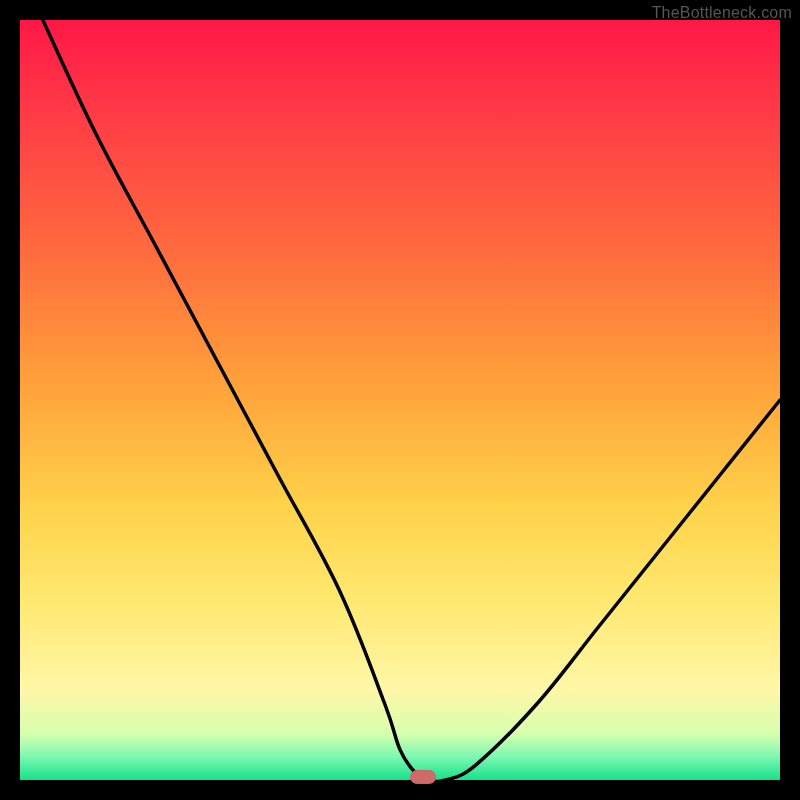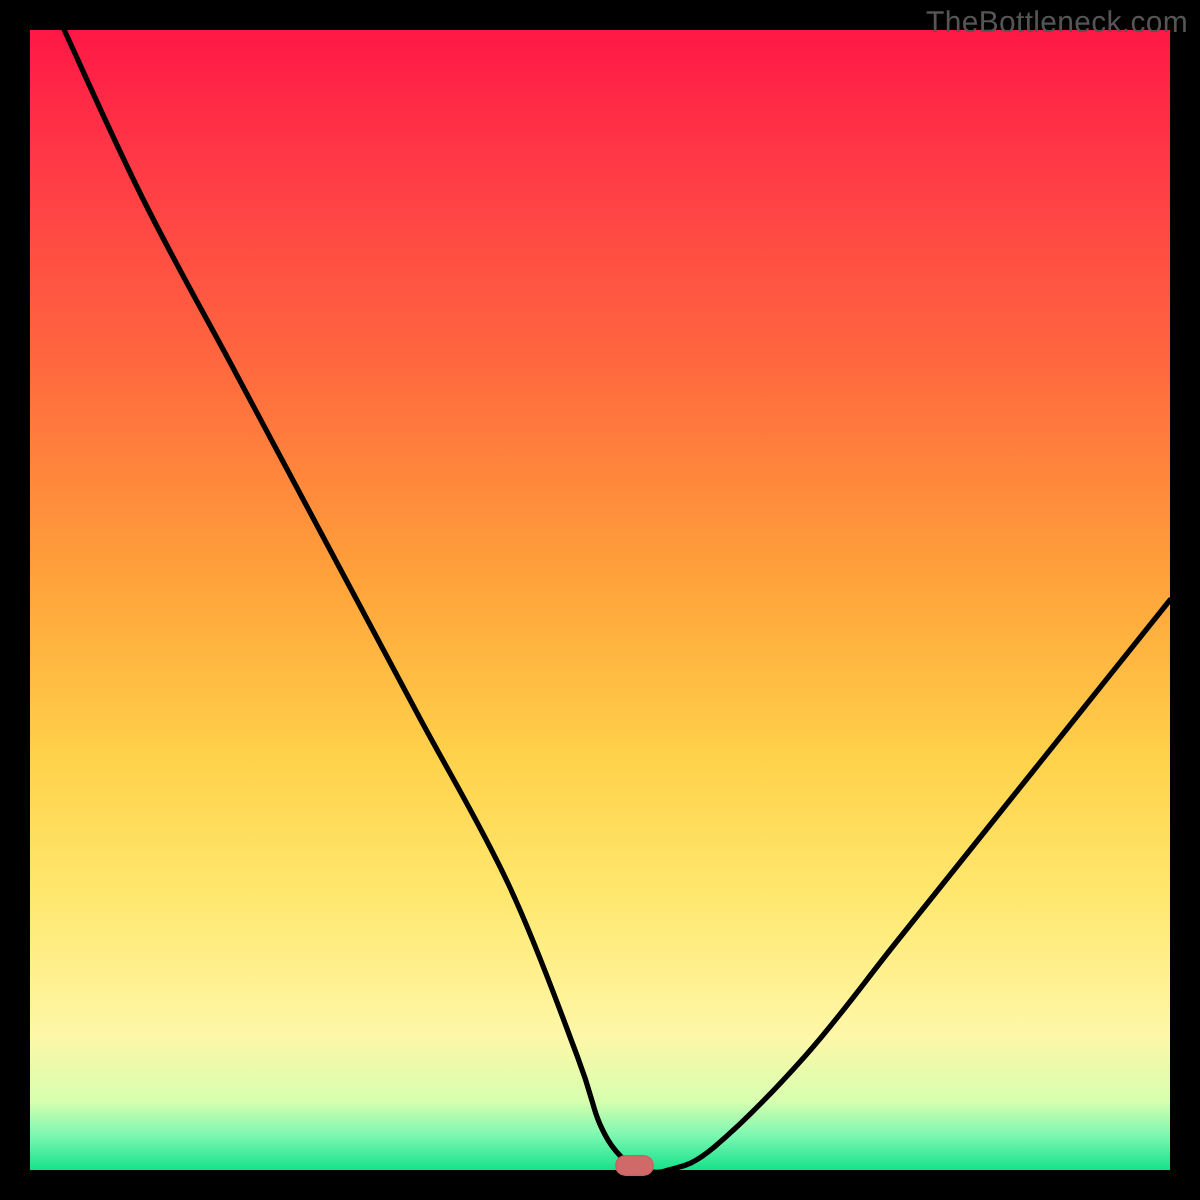--- a/index.html
+++ b/index.html
@@ -15,21 +15,21 @@
     position: relative;
     width: 800px;
     height: 800px;
     background: #000;
   }
   .watermark {
     position: absolute;
     top: 4px;
     right: 8px;
     color: #555;
-    font-size: 20px;
+    font-size: 16px;
     font-weight: 500;
     letter-spacing: 0.2px;
     z-index: 3;
   }
   .plot-area {
     position: absolute;
     left: 20px;
     top: 20px;
     width: 760px;
     height: 760px;

